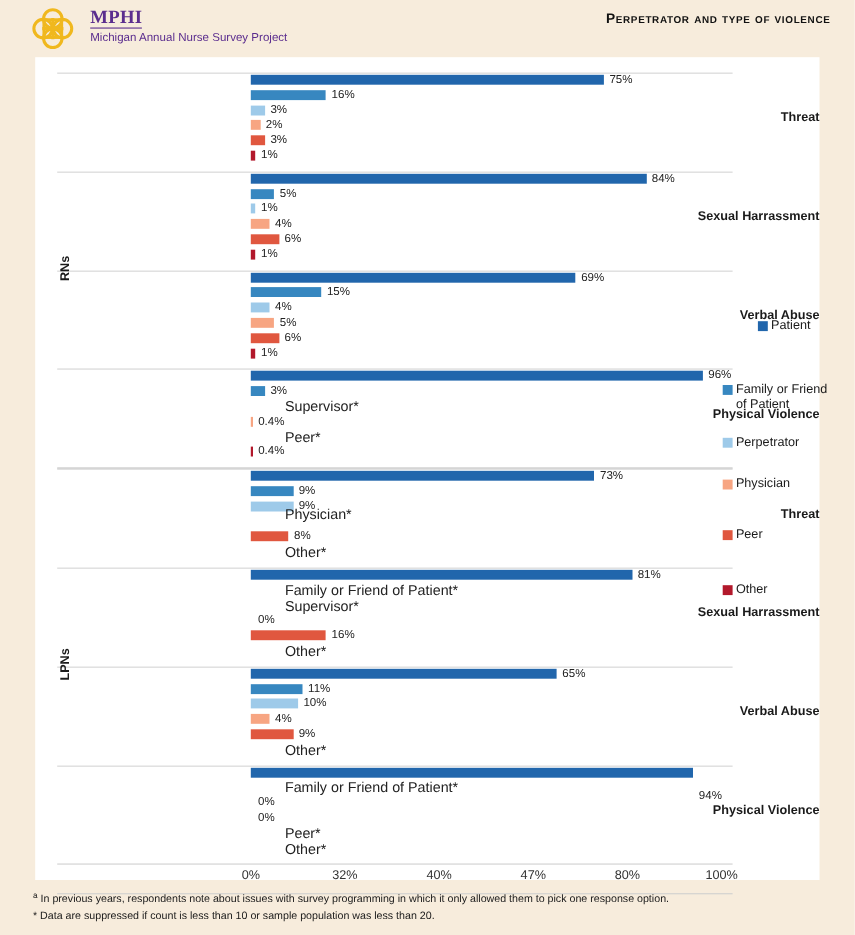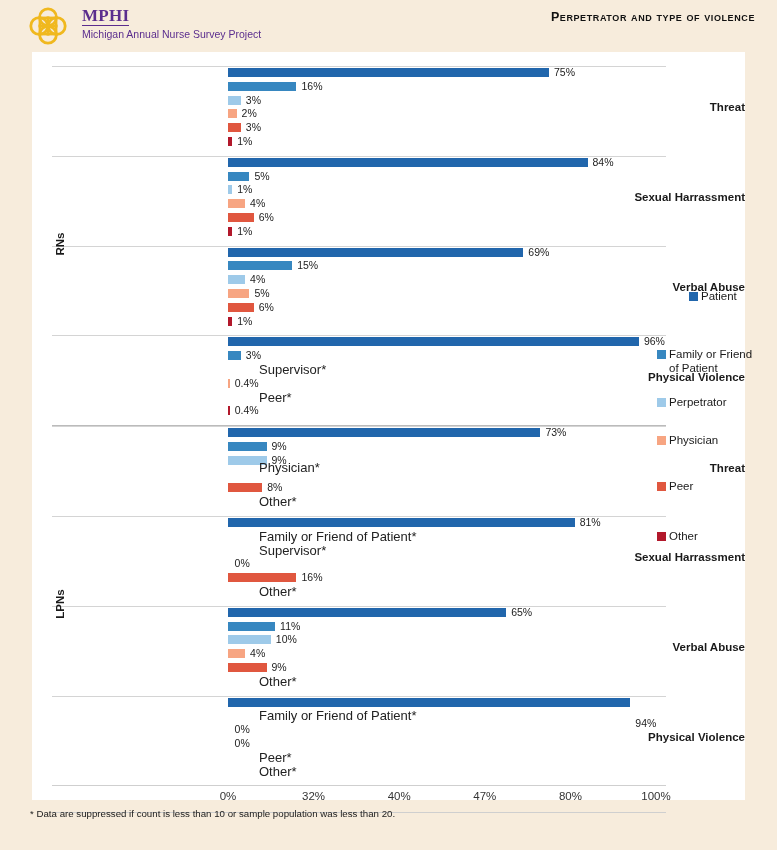--- a/index.html
+++ b/index.html
@@ -352,14 +352,15 @@
         <span>Peer</span>
       </div>
       <div class="legend-item" style="top: 240px;">
         <span class="legend-swatch" style="background: rgb(178, 24, 43);"></span>
         <span>Other</span>
       </div>
     </div>
 </div>
 
 <div id="footnotes">
+  <div class="fn"><sup>a</sup><span> In previous years, respondents note about issues with survey programming in which it only allowed them to pick one response option.</span></div>
   <div class="fn"><span>*</span><span> Data are suppressed if count is less than 10 or sample population was less than 20.</span></div>
 </div>
 
 </body></html>

